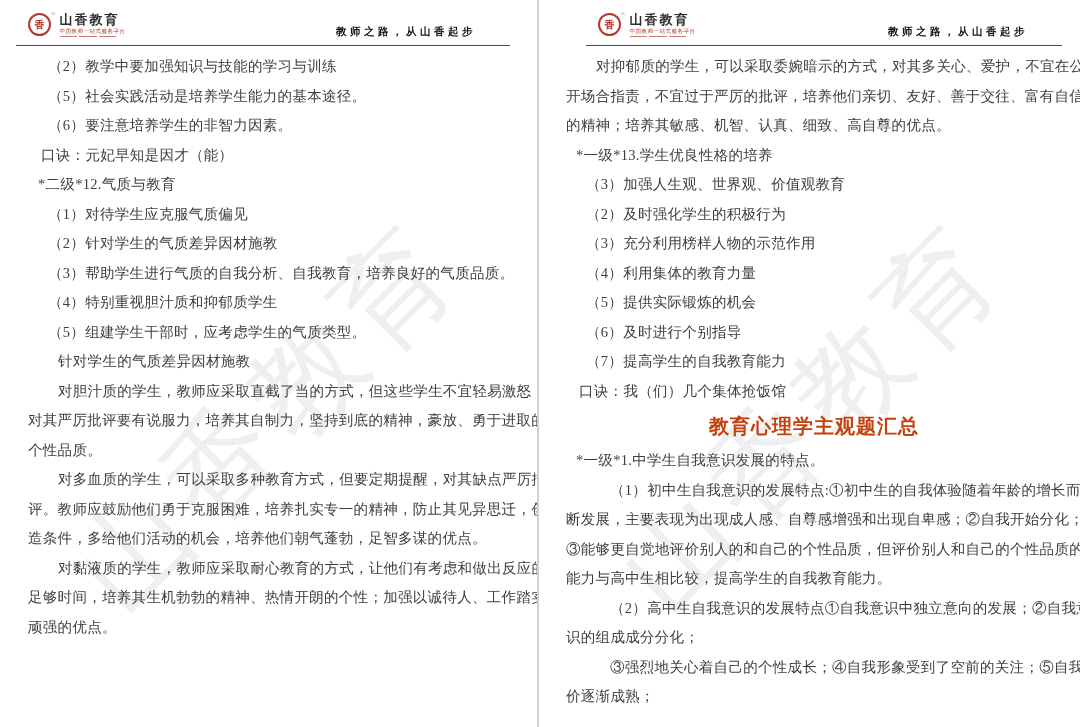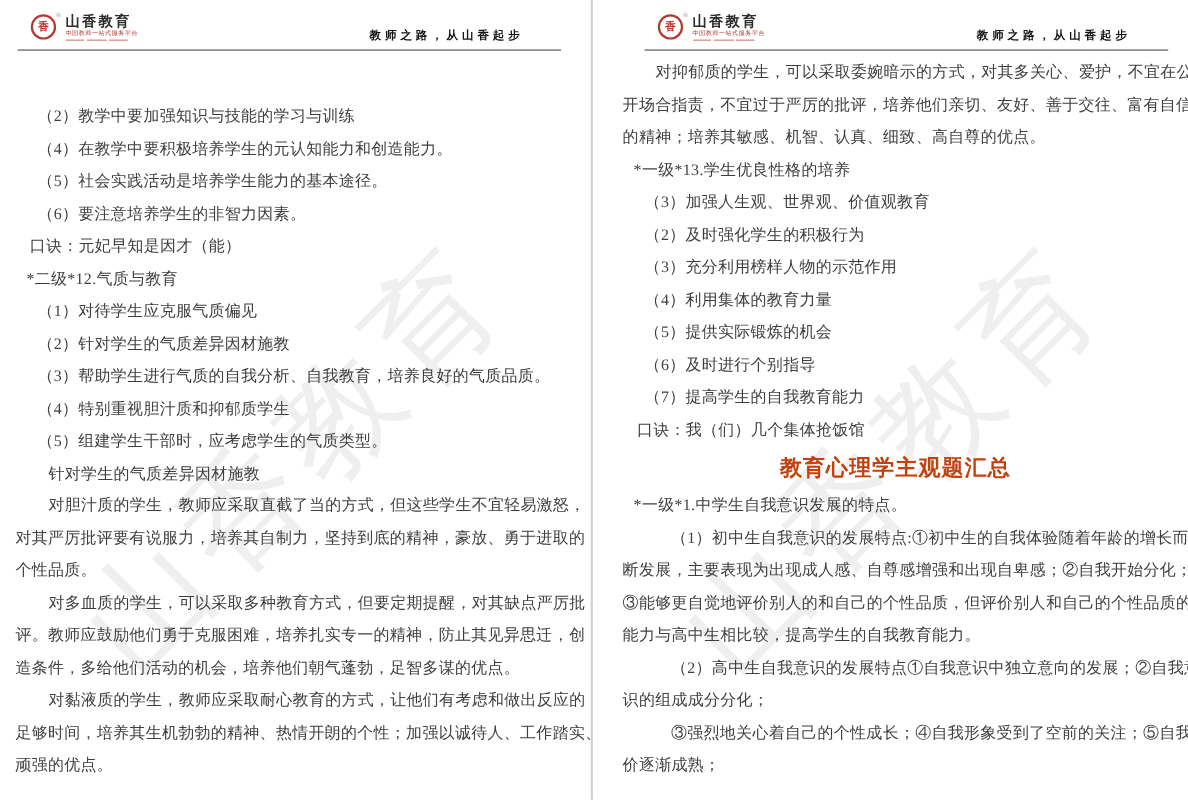--- a/index.html
+++ b/index.html
@@ -32,21 +32,21 @@
 
   
   .watermark{position:absolute;top:418px;white-space:nowrap;font-size:110px;letter-spacing:12px;
              color:rgba(70,70,70,0.085);transform:translate(-50%,-50%) rotate(-45deg);
              font-family:"Liberation Sans","DejaVu Sans",sans-serif;pointer-events:none;}
   #page-left .watermark{left:268px;}
   #page-right .watermark{left:272px;}
 
   
   .content{position:absolute;top:52px;}
-  #page-left .content{left:14px;right:28px;margin-top:40px;}
+  #page-left .content{left:28px;right:28px;}
   #page-right .content{left:26px;right:18px;}
   .line{line-height:29.5px;font-size:14.5px;color:#3e3e3e;white-space:nowrap;letter-spacing:0.3px;}
   .line.lvl{padding-left:10px;}
   .line.tip{padding-left:13px;}
   .line.item{padding-left:20px;}
   .line.para{padding-left:30px;}
   .line.ipara{padding-left:44px;}
   .line.heading{height:40px;line-height:40px;padding-left:0;text-align:center;
                 font-size:20px;font-weight:bold;color:#c2410c;letter-spacing:1px;
                 font-family:"Liberation Sans","DejaVu Sans",sans-serif;}
@@ -65,21 +65,20 @@
       <div class="logo-texts">
         <div class="logo-name">山香教育</div>
         <div class="logo-sub">中国教师一站式服务平台</div>
         <div class="logo-dash"></div>
       </div>
     </div>
     <div class="tagline">教师之路，从山香起步</div>
   </div>
   <div class="content">
       <div class="line item">（2）教学中要加强知识与技能的学习与训练</div>
-      <div class="line item">（4）在教学中要积极培养学生的元认知能力和创造能力。</div>
       <div class="line item">（5）社会实践活动是培养学生能力的基本途径。</div>
       <div class="line item">（6）要注意培养学生的非智力因素。</div>
       <div class="line tip">口诀：元妃早知是因才（能）</div>
       <div class="line lvl">*二级*12.气质与教育</div>
       <div class="line item">（1）对待学生应克服气质偏见</div>
       <div class="line item">（2）针对学生的气质差异因材施教</div>
       <div class="line item">（3）帮助学生进行气质的自我分析、自我教育，培养良好的气质品质。</div>
       <div class="line item">（4）特别重视胆汁质和抑郁质学生</div>
       <div class="line item">（5）组建学生干部时，应考虑学生的气质类型。</div>
       <div class="line para">针对学生的气质差异因材施教</div>

